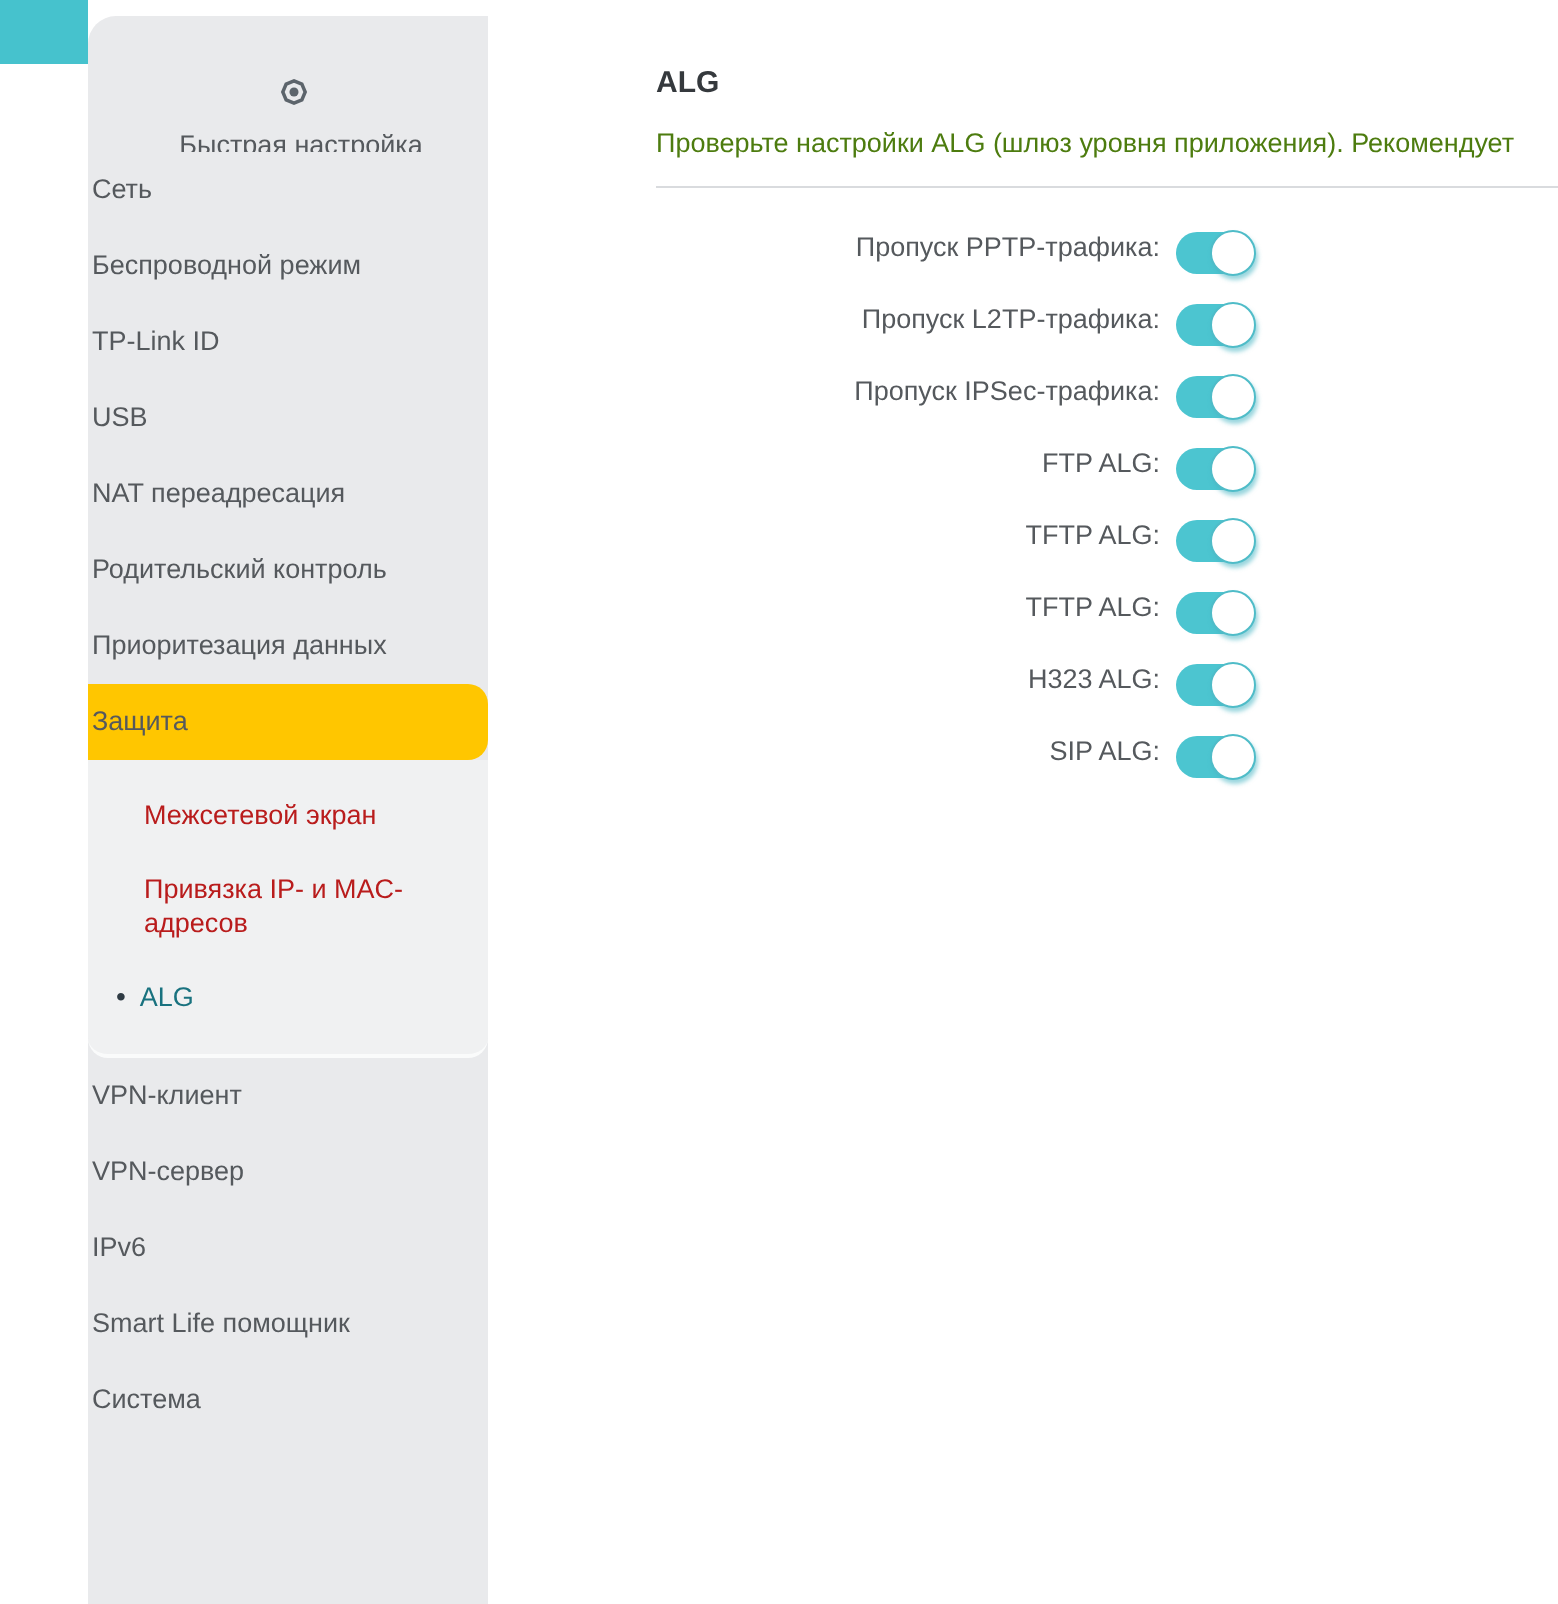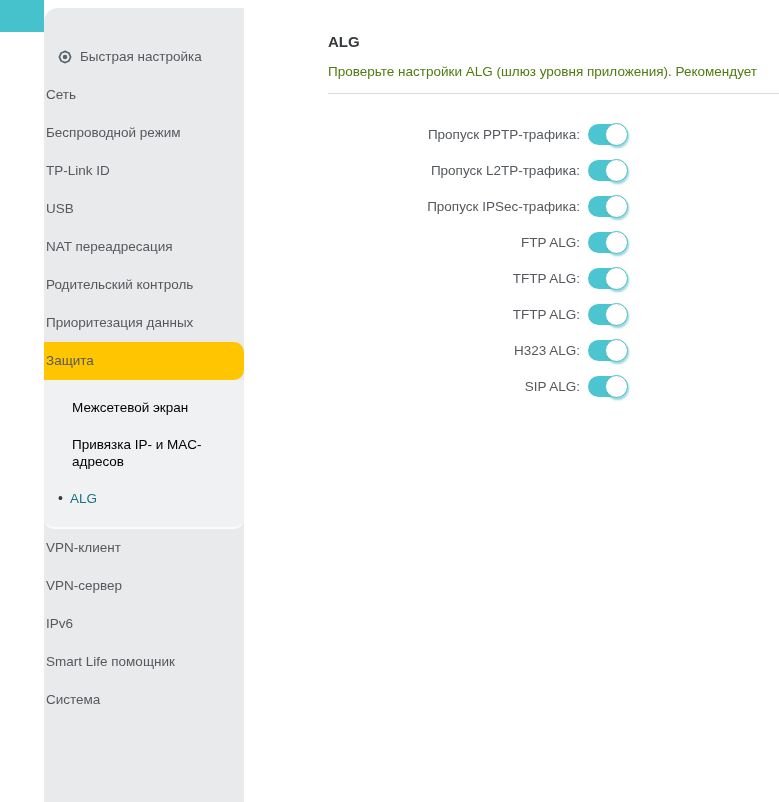--- a/index.html
+++ b/index.html
@@ -8,41 +8,41 @@
   .stage { position:relative; width:779px; height:802px; background:#ffffff; }
 
   
   .topbar { position:absolute; left:0; top:0; width:44px; height:32px; background:#46c2cd; }
 
   
   .sidebar { position:absolute; left:44px; top:8px; width:200px; height:794px;
     background:#e9eaec; border-top-left-radius:14px; padding-top:30px; }
   .nav-item { height:38px; line-height:38px; padding-left:2px; font-size:13.5px;
     color:#55595d; cursor:pointer; white-space:nowrap; overflow:hidden; }
-  .nav-item.with-icon { display:flex; align-items:center; padding-left:13px; }
+  .nav-item.with-icon { display:flex; align-items:center; padding-left:13px;flex-direction:column; }
   .nav-item.with-icon .ico { width:16px; height:16px; margin-right:7px; flex:0 0 auto; }
   .nav-item.active { background:#ffc600; border-radius:0 10px 10px 0; }
 
   .submenu { background:#f0f1f2; padding:9px 0 10px 0; border-radius:0 0 10px 10px;
     border-bottom:2px solid #fafbfb; }
   .sub-item { padding:10px 16px 10px 28px; font-size:13.5px; line-height:17px;
-    color:#000000; cursor:pointer; }
+    color:#b91c1c; cursor:pointer; }
   .sub-item.active { color:#19727f; padding-left:14px; }
   .sub-item.active .bullet { color:#2f3b44; margin-right:7px; font-size:14px; }
 
   
   .content { position:absolute; left:244px; top:0; width:535px; height:802px;
     background:#ffffff; padding:33px 0 0 84px; }
   .page-title { font-size:15px; font-weight:bold; color:#35393d; }
   .desc { margin-top:13px; font-size:13.5px; line-height:17px; color:#4d7c0f; }
   .desc .l1 { white-space:nowrap; overflow:hidden; }
   .divider { margin-top:13px; border-top:1px solid #d9dbde; width:451px; }
 
   .form { margin-top:22px; }
-  .form-row { display:flex; align-items:center; height:36px; }
+  .form-row { display:flex; align-items:flex-start; height:36px; }
   .form-label { flex:0 0 252px; text-align:right; font-size:13.5px; color:#55595d;
     margin-right:8px; white-space:nowrap; }
   .toggle { position:relative; width:38px; height:21px; background:#4cc5d0;
     border-radius:11px; cursor:pointer; flex:0 0 auto; }
   .toggle .knob { position:absolute; right:-2px; top:-1px; width:23px; height:23px;
     background:#ffffff; border:1px solid #4fbcc8; border-radius:50%;
     box-shadow:1px 2px 2px rgba(70,180,195,0.55); }
 </style>
 </head>
 <body>

